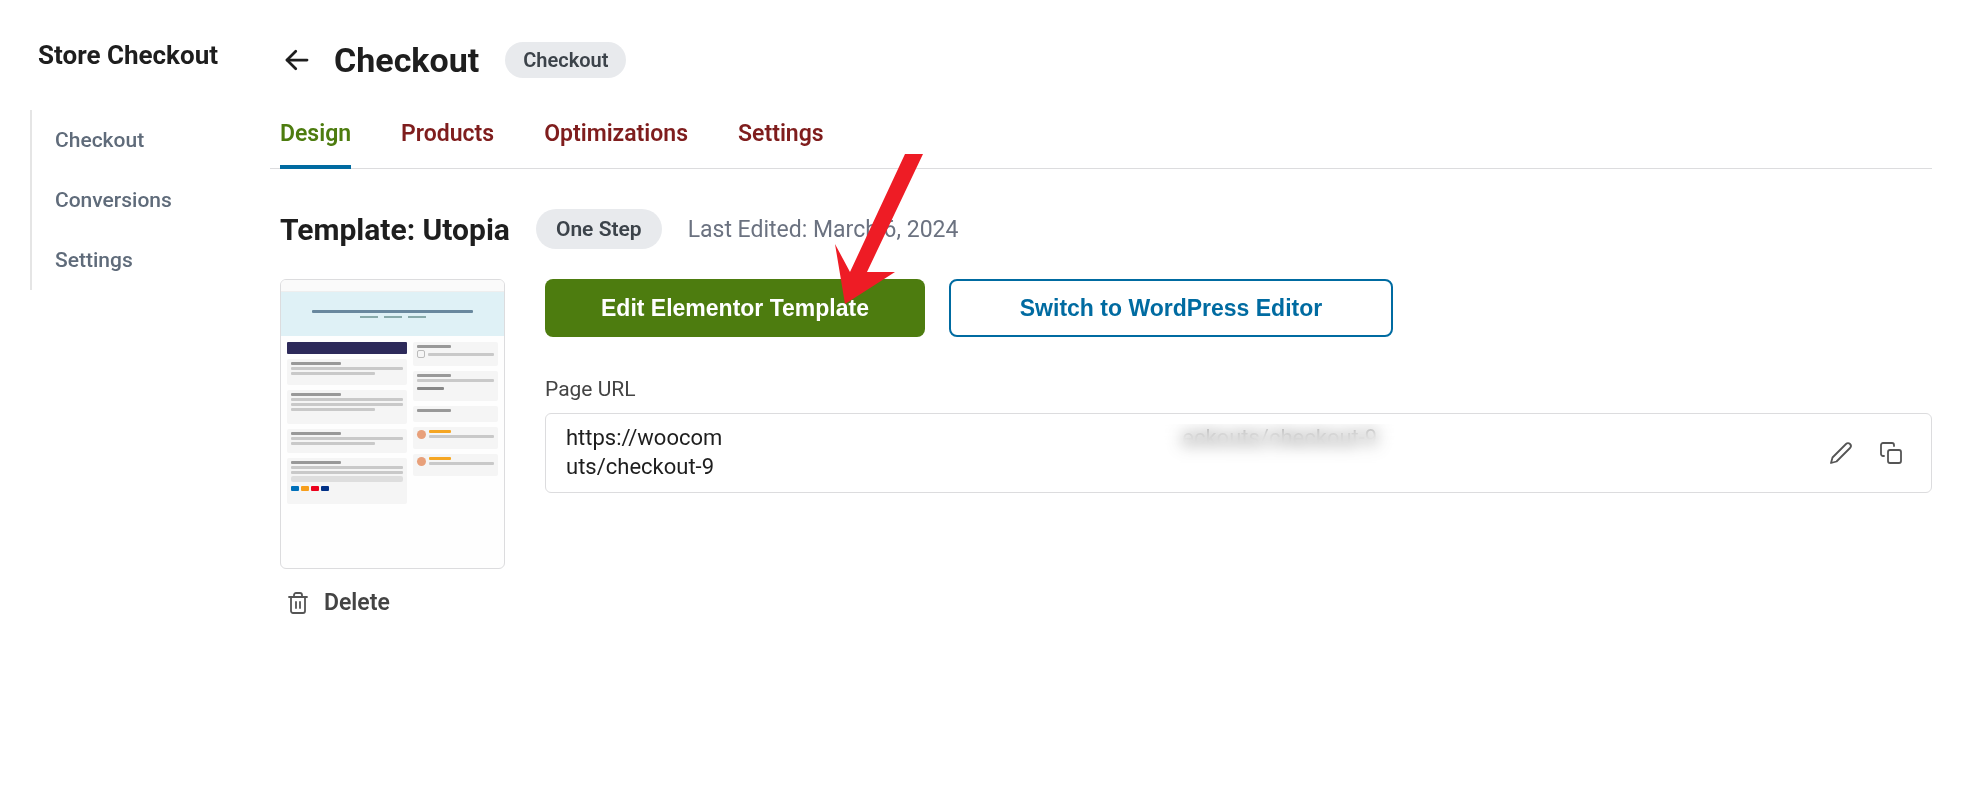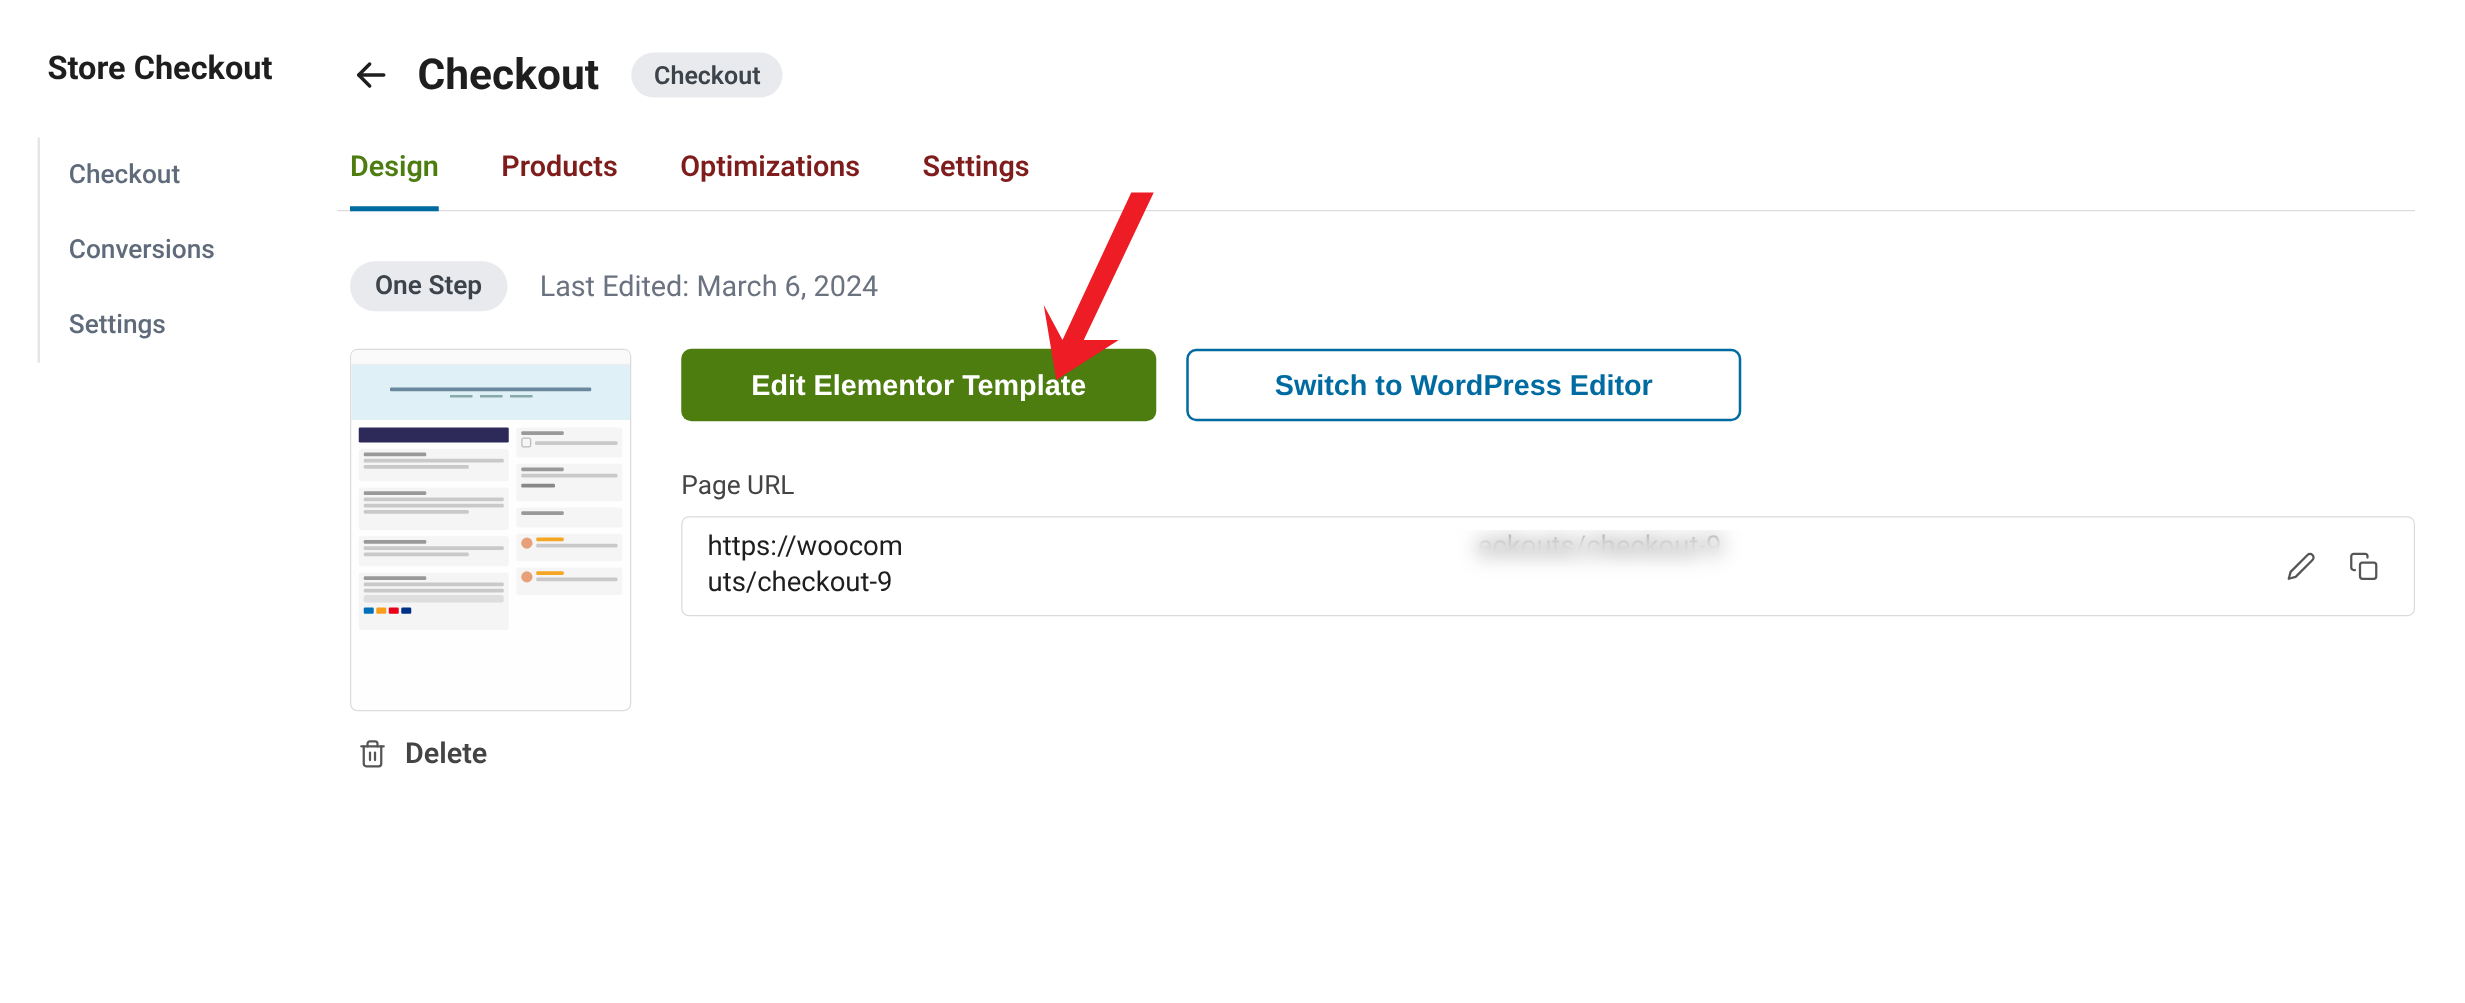--- a/index.html
+++ b/index.html
@@ -327,20 +327,21 @@
   </div>
 
   <div class="tabs">
     <div class="tab active">Design</div>
     <div class="tab">Products</div>
     <div class="tab">Optimizations</div>
     <div class="tab">Settings</div>
   </div>
 
   <div class="template-row">
+    <div class="template-label">Template: Utopia</div>
     <div class="pill">One Step</div>
     <div class="last-edited">Last Edited: March 6, 2024</div>
   </div>
 
   <div class="content-grid">
     <div class="left-col">
       <div class="thumb">
         <div class="thumb-header"></div>
         <div class="thumb-banner">
           <div style="height:3px;width:75%;background:#69889e;border-radius:1px;"></div>

